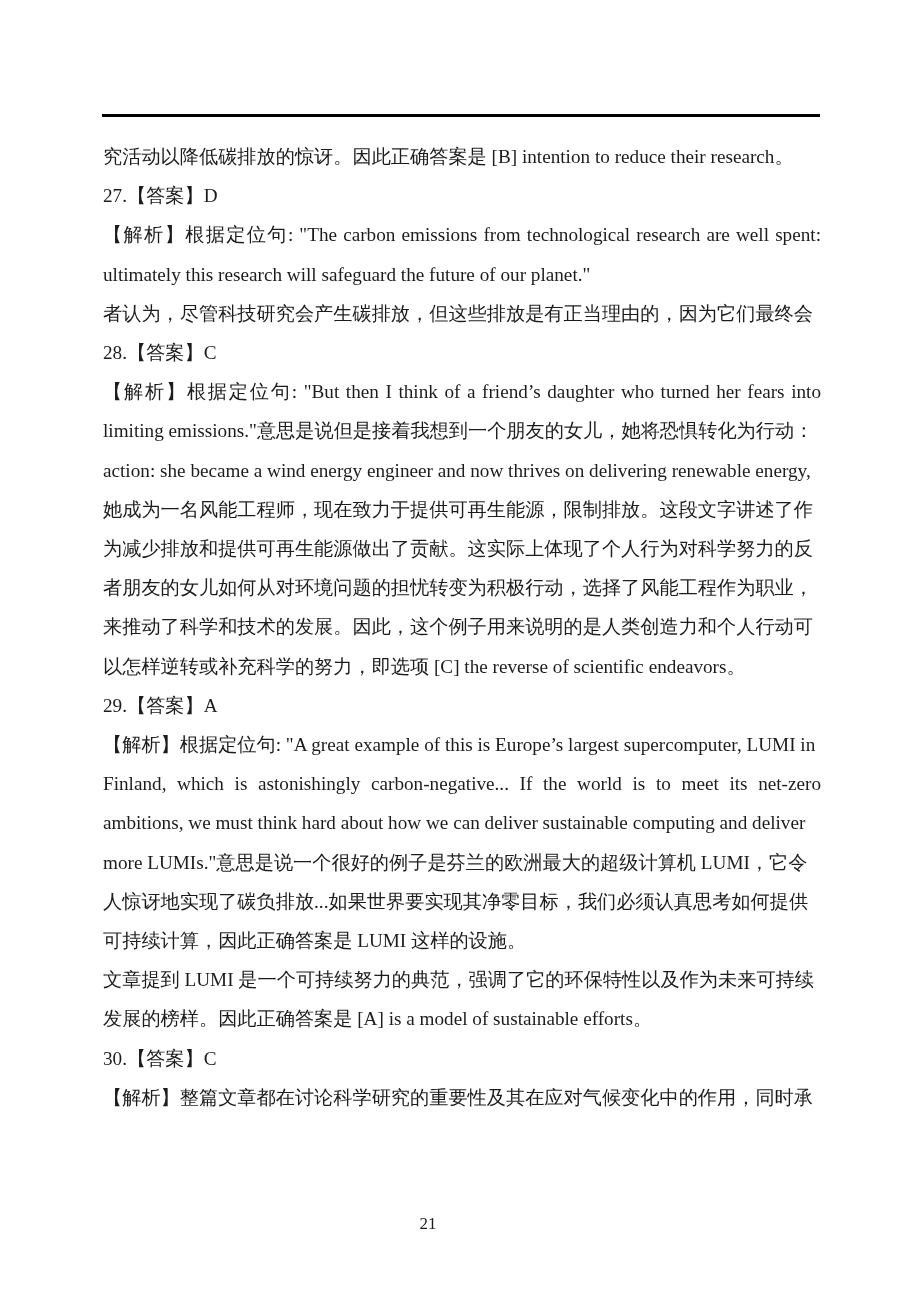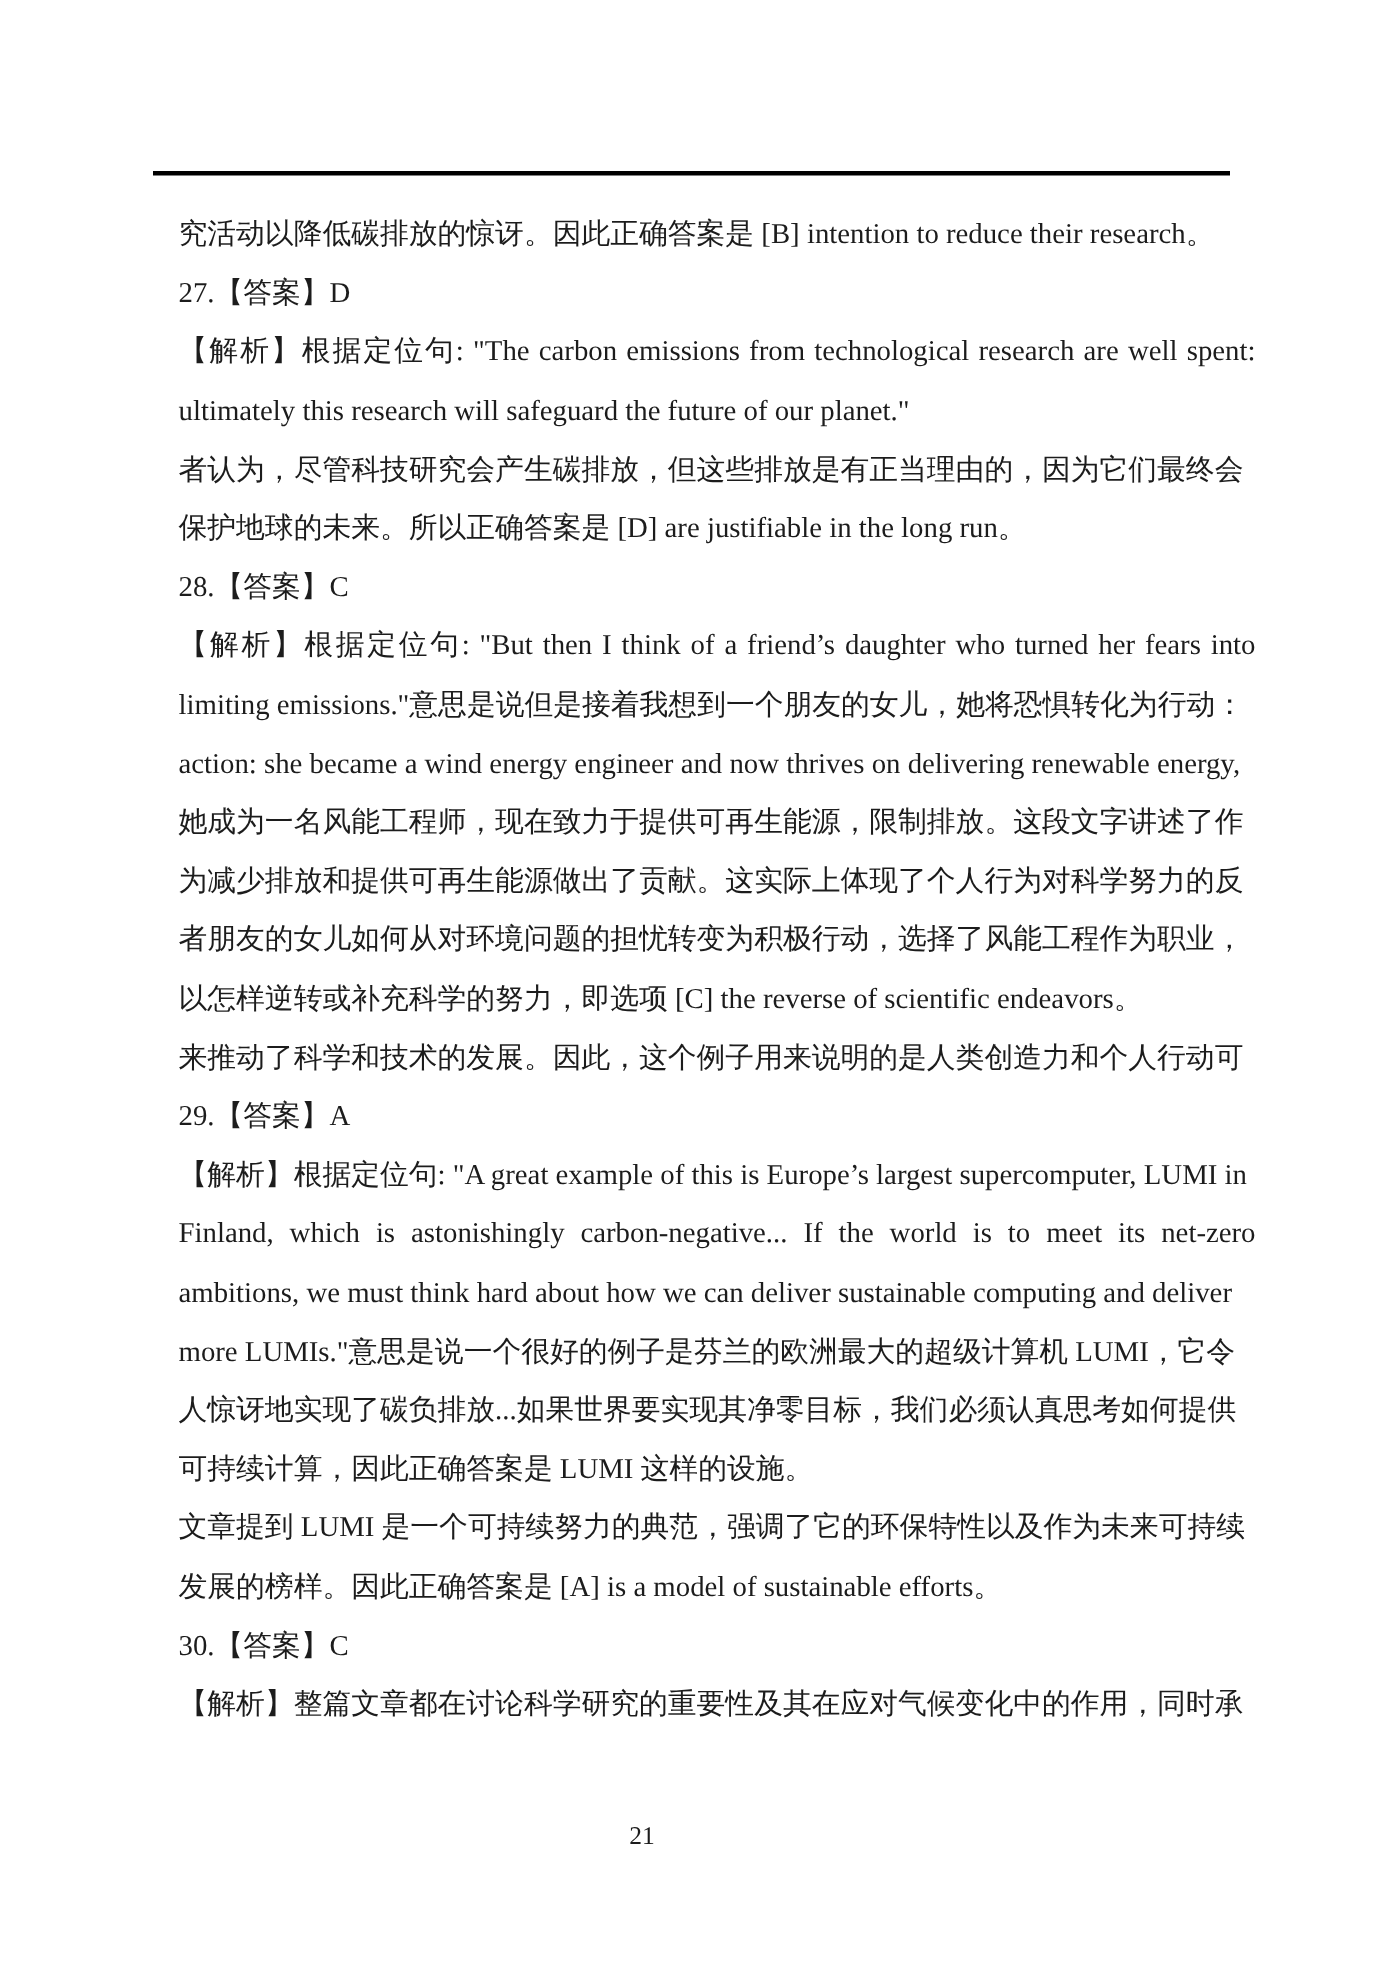--- a/index.html
+++ b/index.html
@@ -32,21 +32,20 @@
     height: 3px;
     background: #000000;
   }
 
   
   .content {
     position: absolute;
     left: 103px;
     top: 137px;
     width: 718px;
-    margin-left: 16px;
   }
 
   .line {
     font-size: 19.2px;
     line-height: 39.2px;
     color: #1c1c1c;
     white-space: nowrap;
     letter-spacing: 0;
   }
 
@@ -80,30 +79,29 @@
 <div class="page">
 
   <div class="header-rule"></div>
 
   <div class="content">
     <div class="line cjk">究活动以降低碳排放的惊讶。因此正确答案是 [B] intention to reduce their research。</div>
     <div class="line cjk">27.【答案】D</div>
     <div class="line cjk just-wide">【解析】根据定位句: "The carbon emissions from technological research are well spent:</div>
     <div class="line cjk">ultimately this research will safeguard the future of our planet."</div>
     <div class="line cjk">者认为，尽管科技研究会产生碳排放，但这些排放是有正当理由的，因为它们最终会</div>
-    <div class="line cjk">保护地球的未来。所以正确答案是 [D] are justifiable in the long run。</div>
     <div class="line cjk">28.【答案】C</div>
     <div class="line cjk just-wide">【解析】根据定位句: "But then I think of a friend’s daughter who turned her fears into</div>
     <div class="line cjk">limiting emissions."意思是说但是接着我想到一个朋友的女儿，她将恐惧转化为行动：</div>
     <div class="line cjk">action: she became a wind energy engineer and now thrives on delivering renewable energy,</div>
     <div class="line cjk">她成为一名风能工程师，现在致力于提供可再生能源，限制排放。这段文字讲述了作</div>
     <div class="line cjk">为减少排放和提供可再生能源做出了贡献。这实际上体现了个人行为对科学努力的反</div>
     <div class="line cjk">者朋友的女儿如何从对环境问题的担忧转变为积极行动，选择了风能工程作为职业，</div>
+    <div class="line cjk">来推动了科学和技术的发展。因此，这个例子用来说明的是人类创造力和个人行动可</div>
     <div class="line cjk">以怎样逆转或补充科学的努力，即选项 [C] the reverse of scientific endeavors。</div>
-    <div class="line cjk">来推动了科学和技术的发展。因此，这个例子用来说明的是人类创造力和个人行动可</div>
     <div class="line cjk">29.【答案】A</div>
     <div class="line cjk">【解析】根据定位句: "A great example of this is Europe’s largest supercomputer, LUMI in</div>
     <div class="line cjk just-wide">Finland, which is astonishingly carbon-negative... If the world is to meet its net-zero</div>
     <div class="line cjk">ambitions, we must think hard about how we can deliver sustainable computing and deliver</div>
     <div class="line cjk">more LUMIs."意思是说一个很好的例子是芬兰的欧洲最大的超级计算机 LUMI，它令</div>
     <div class="line cjk">人惊讶地实现了碳负排放...如果世界要实现其净零目标，我们必须认真思考如何提供</div>
     <div class="line cjk">可持续计算，因此正确答案是 LUMI 这样的设施。</div>
     <div class="line cjk">文章提到 LUMI 是一个可持续努力的典范，强调了它的环保特性以及作为未来可持续</div>
     <div class="line cjk">发展的榜样。因此正确答案是 [A] is a model of sustainable efforts。</div>
     <div class="line cjk">30.【答案】C</div>

